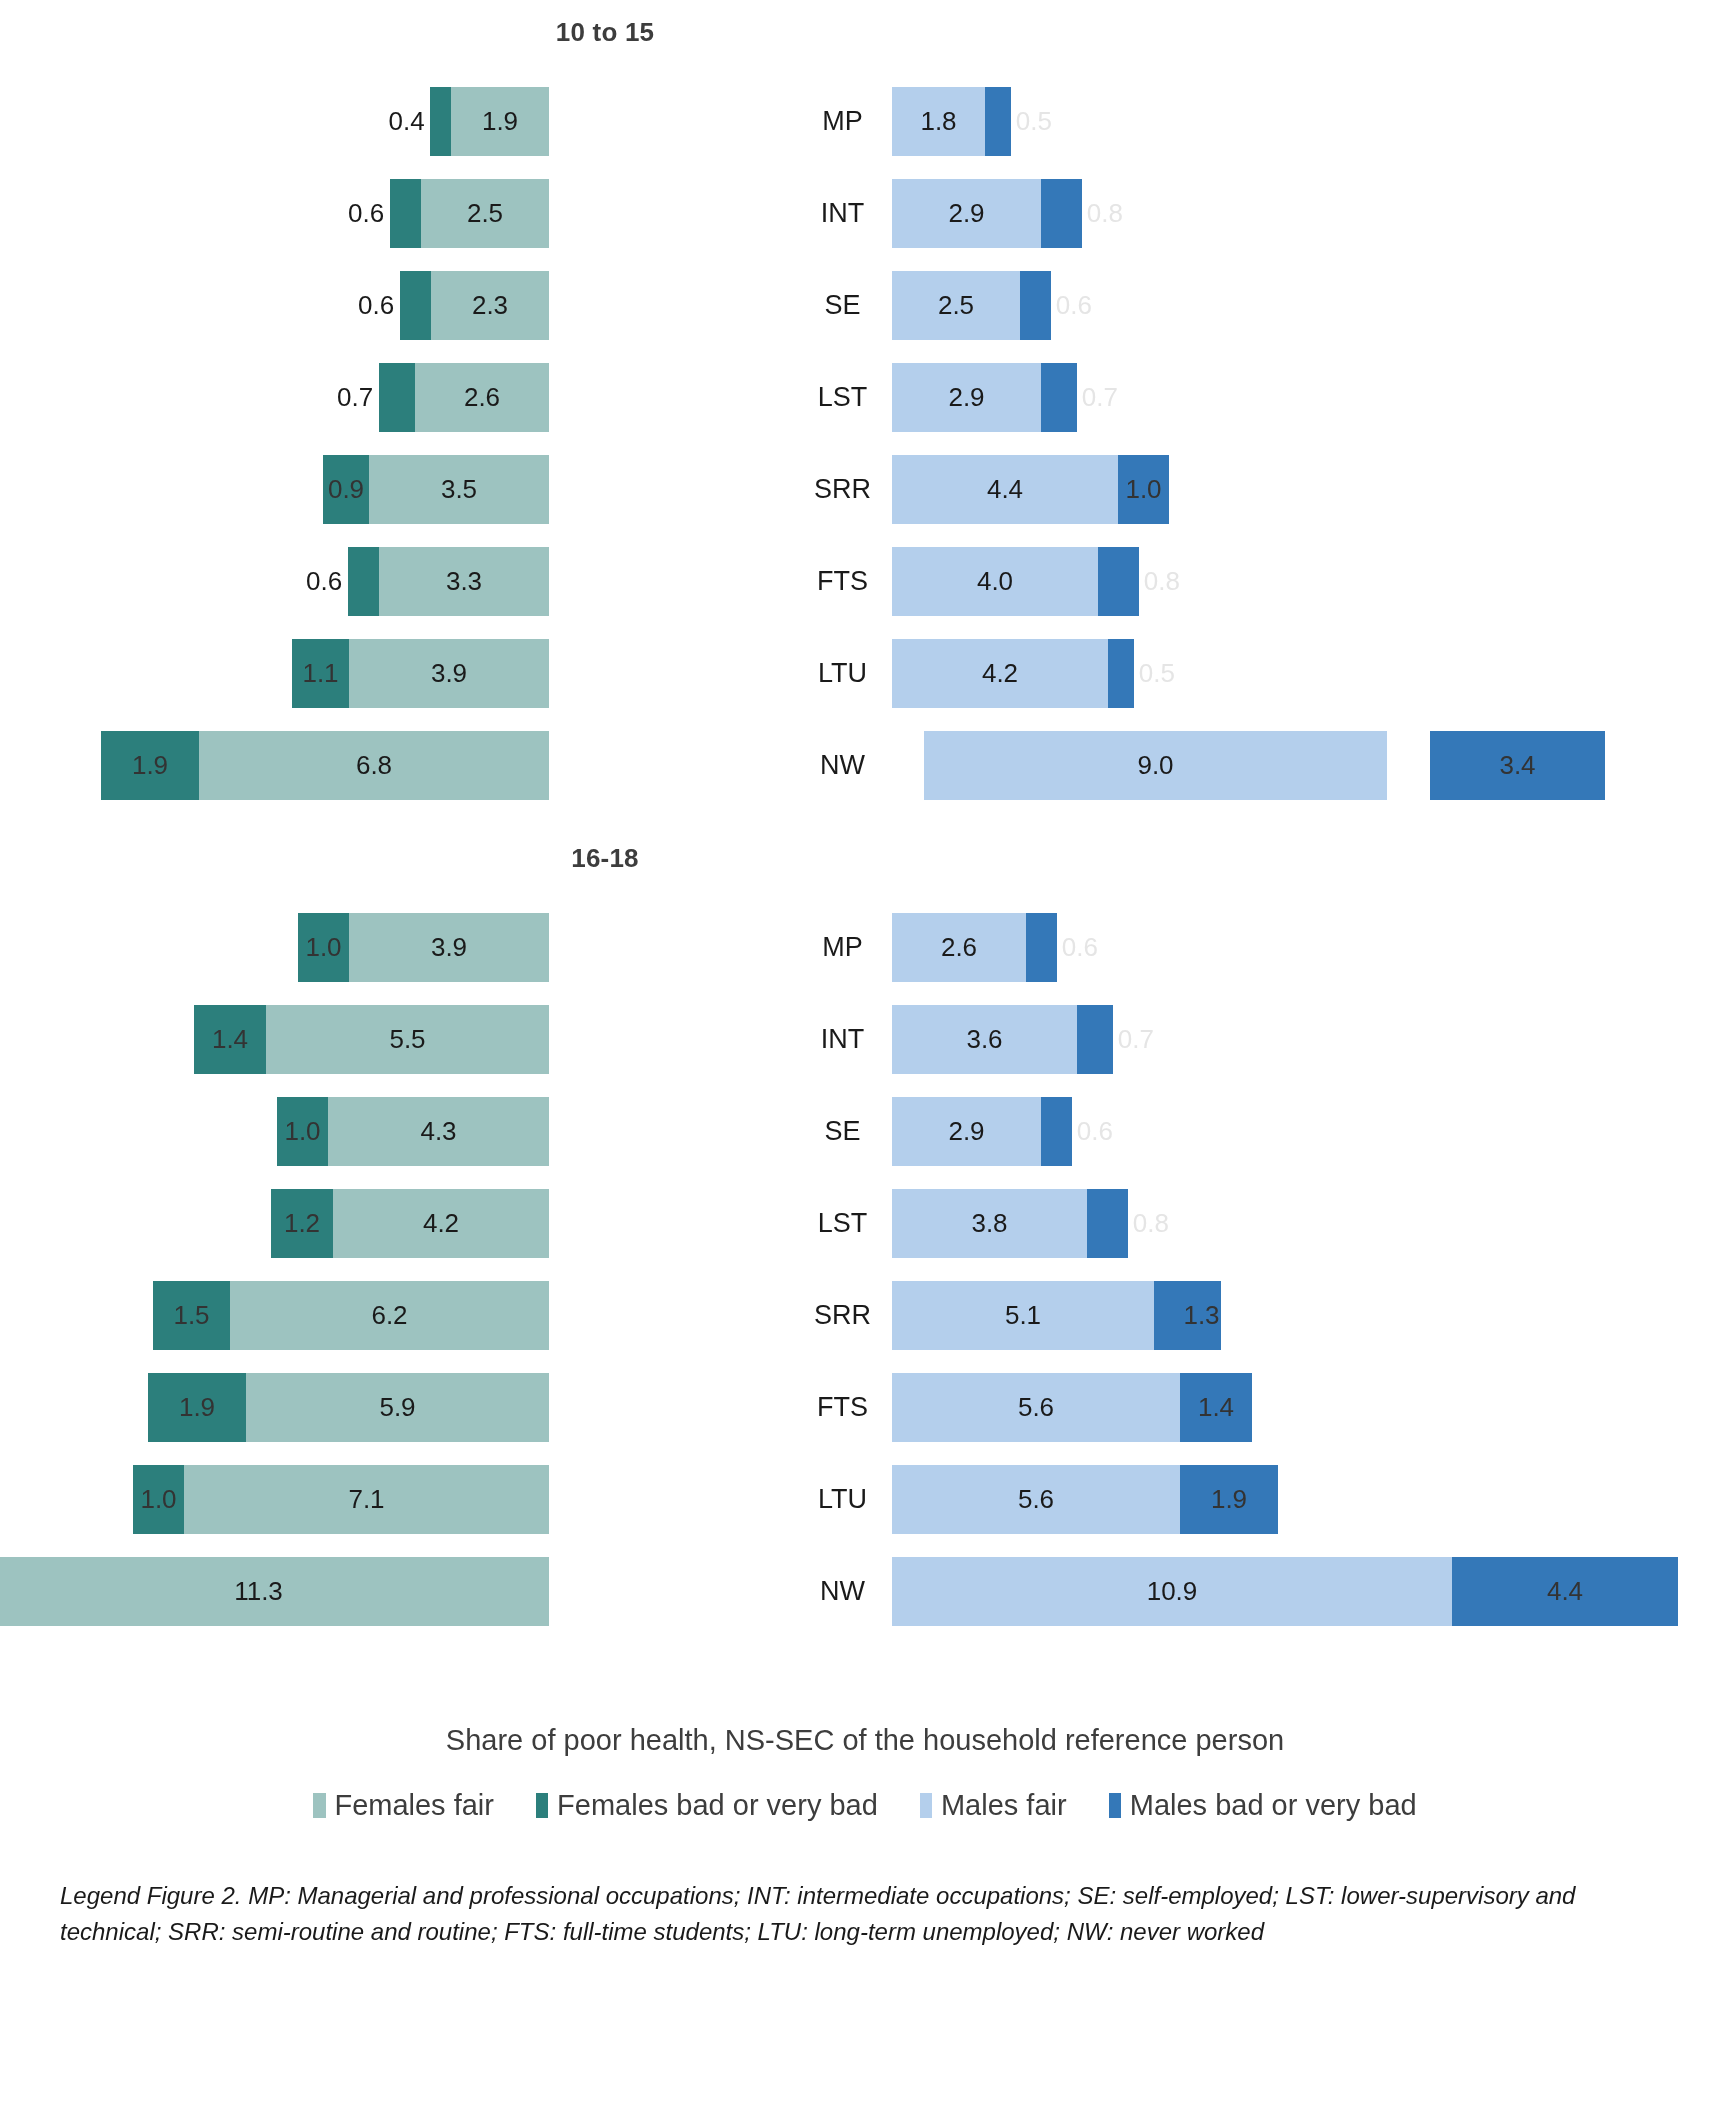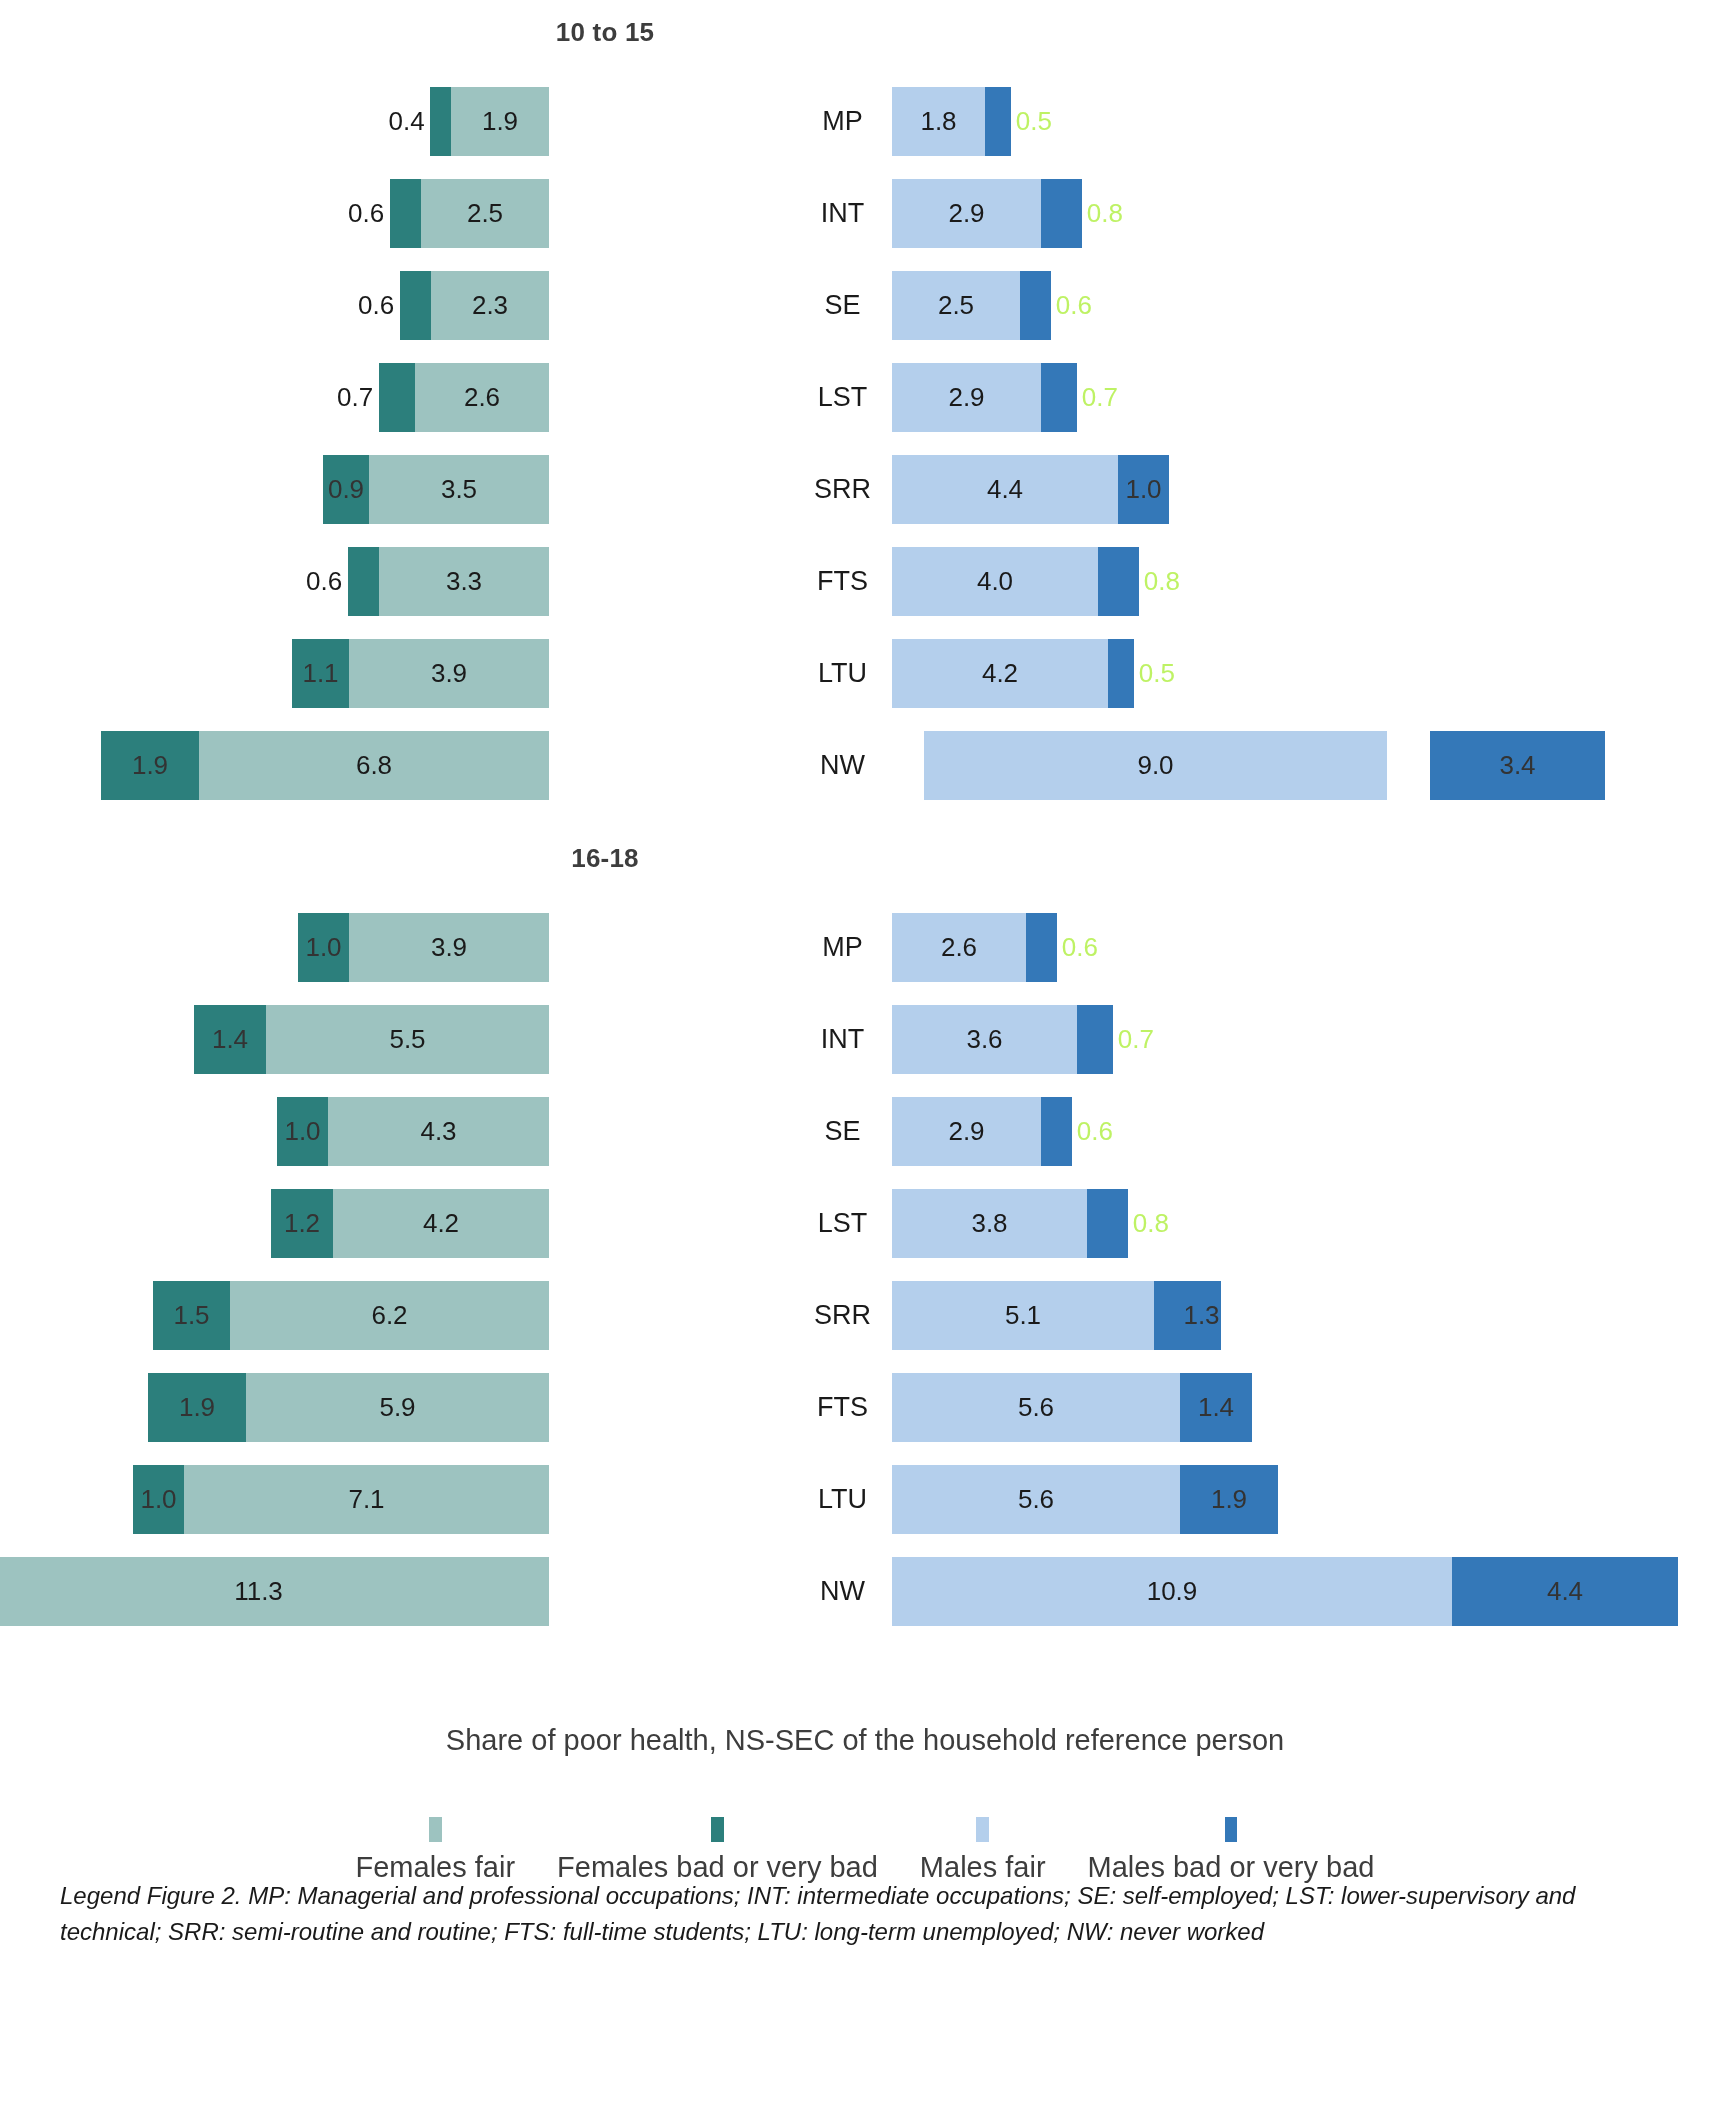--- a/index.html
+++ b/index.html
@@ -89,21 +89,21 @@
   .seg.outside-left  .val {
     position: absolute;
     right: 100%;
     margin-right: 5.8px;
     color: #1a1a1a;
   }
   .seg.outside-right .val {
     position: absolute;
     left: 100%;
     margin-left: 4.8px;
-    color: #bef264;
+    color: #e5e5e5;
   }
   .seg.dark .val { color: #333333; }
 
   .cat-label {
     position: absolute;
     left: 792px;
     width: 101px;
     top: 11.5px;
     height: 69px;
     display: flex;
@@ -131,24 +131,23 @@
     top: 1789px;
     width: 1730px;
     display: flex;
     flex-direction: row;
     justify-content: center;
     align-items: center;
     gap: 42px;
   }
   .legend-item {
     display: flex;
-    flex-direction: column;
+    flex-direction: row;
     align-items: center;
     gap: 8.6px;
-    margin-top: 28px;
   }
   .legend-swatch {
     width: 12.5px;
     height: 25px;
     display: block;
   }
   .legend-label {
     font-size: 29px;
     color: #3d3d3d;
     white-space: nowrap;

